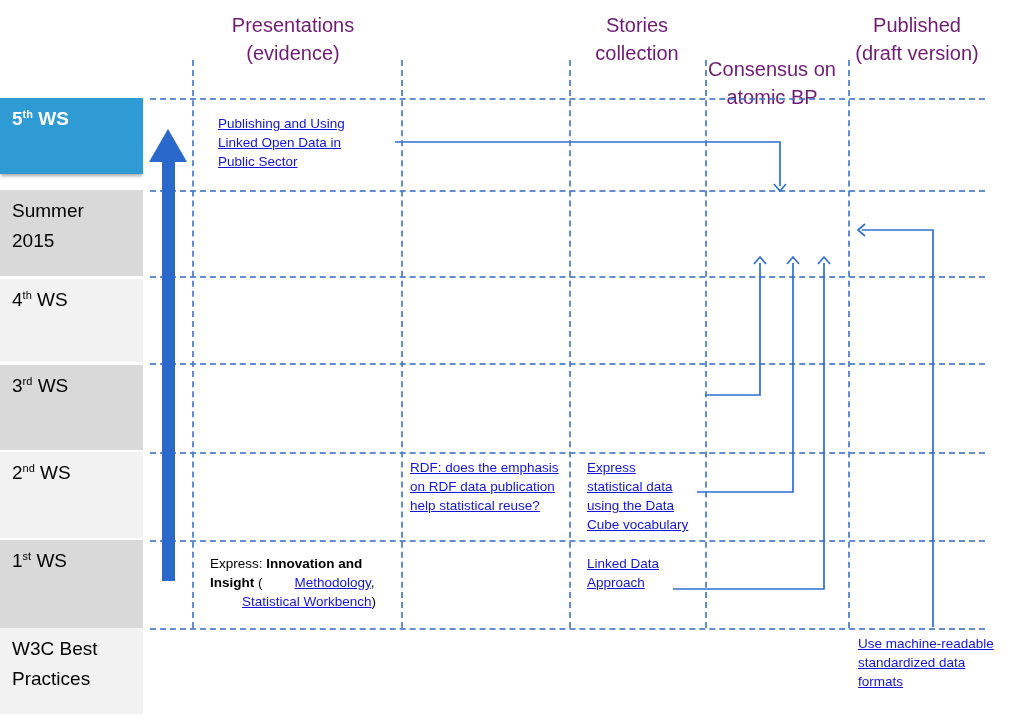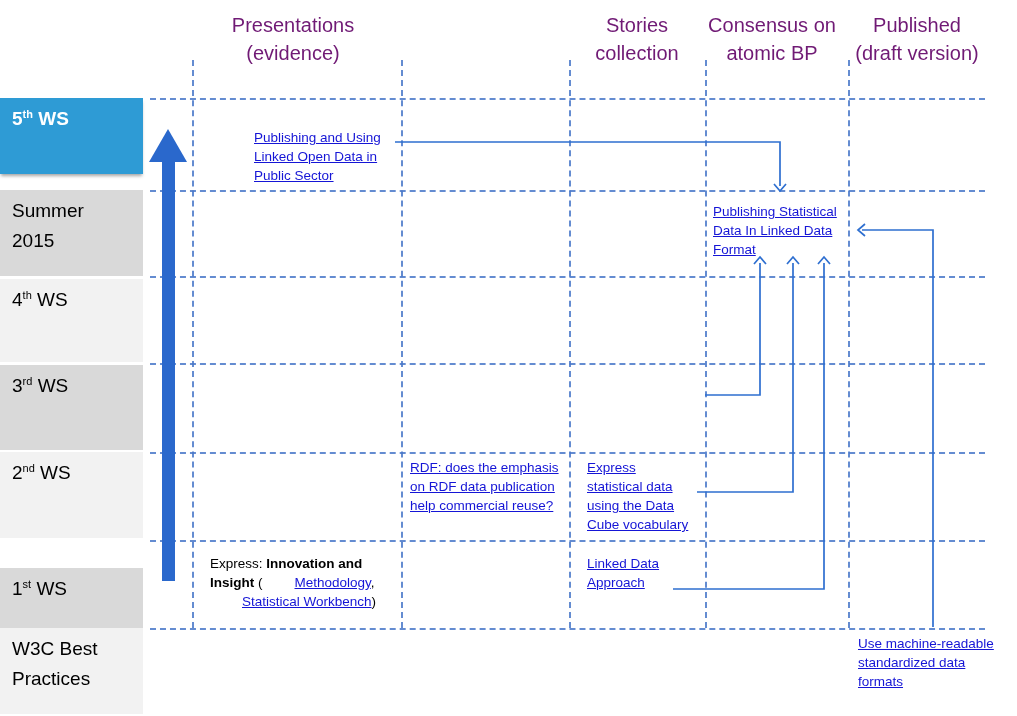--- a/index.html
+++ b/index.html
@@ -51,21 +51,21 @@
 <div id="canvas">
 
   <div class="colhead" style="left:183px;">
     <span style="display:block">Presentations</span>
     <span style="display:block">(evidence)</span>
   </div>
   <div class="colhead" style="left:527px;">
     <span style="display:block">Stories</span>
     <span style="display:block">collection</span>
   </div>
-  <div class="colhead" style="left:662px;">
+  <div class="colhead" style="left:662px;margin-top:44px;">
     <span style="display:block">Consensus on</span>
     <span style="display:block">atomic BP</span>
   </div>
   <div class="colhead" style="left:807px;">
     <span style="display:block">Published</span>
     <span style="display:block">(draft version)</span>
   </div>
 
   <div class="vline" style="left:192px;"></div>
   <div class="vline" style="left:401px;"></div>
@@ -89,21 +89,21 @@
   </div>
   <div class="rowbox row-lt" style="top:279px;height:83px;">
     <span class="inner"><span>4</span><sup>th</sup><span> WS</span></span>
   </div>
   <div class="rowbox row-dk" style="top:365px;height:85px;">
     <span class="inner"><span>3</span><sup>rd</sup><span> WS</span></span>
   </div>
   <div class="rowbox row-lt" style="top:452px;height:86px;padding-left:12px;">
     <span class="inner"><span>2</span><sup>nd</sup><span> WS</span></span>
   </div>
-  <div class="rowbox row-dk" style="top:568px;height:98px;">
+  <div class="rowbox row-dk" style="top:540px;height:98px;">
     <span class="inner"><span>1</span><sup>st</sup><span> WS</span></span>
   </div>
   <div class="rowbox row-lt" style="top:628px;height:86px;">
     <span class="inner"><span>W3C Best Practices</span><sup></sup><span></span></span>
   </div>
 
   <div class="arrow-shaft"></div>
   <div class="arrow-head"></div>
 
   <svg id="connectors" width="1017" height="716">
@@ -115,36 +115,31 @@
     <polyline points="754,264 760,257 766,264"></polyline>
     <path d="M697,492 L793,492 L793,263"></path>
     <polyline points="787,264 793,257 799,264"></polyline>
     <path d="M673,589 L824,589 L824,263"></path>
     <polyline points="818,264 824,257 830,264"></polyline>
 
     <path d="M933,627 L933,230 L862,230"></path>
     <polyline points="865,224 858,230 865,236"></polyline>
   </svg>
 
-  <div class="item" style="left:218px;top:128px;margin-left:36px;">
+  <div class="item" style="left:218px;top:114px;">
     <span class="ln">Publishing and Using</span>
     <span class="ln">Linked Open Data in</span>
     <span class="ln">Public Sector</span>
   </div>
 
-  <div class="item" style="left:713px;top:202px;">
-    <span class="ln">Publishing Statistical</span>
-    <span class="ln">Data In Linked Data</span>
-    <span class="ln">Format</span>
-  </div>
 
   <div class="item" style="left:410px;top:458px;">
     <span class="ln">RDF: does the emphasis</span>
     <span class="ln">on RDF data publication</span>
-    <span class="ln">help commercial reuse?</span>
+    <span class="ln">help statistical reuse?</span>
   </div>
 
   <div class="item" style="left:587px;top:458px;">
     <span class="ln">Express</span>
     <span class="ln">statistical data</span>
     <span class="ln">using the Data</span>
     <span class="ln">Cube vocabulary</span>
   </div>
 
   <div class="item" style="left:587px;top:554px;">

